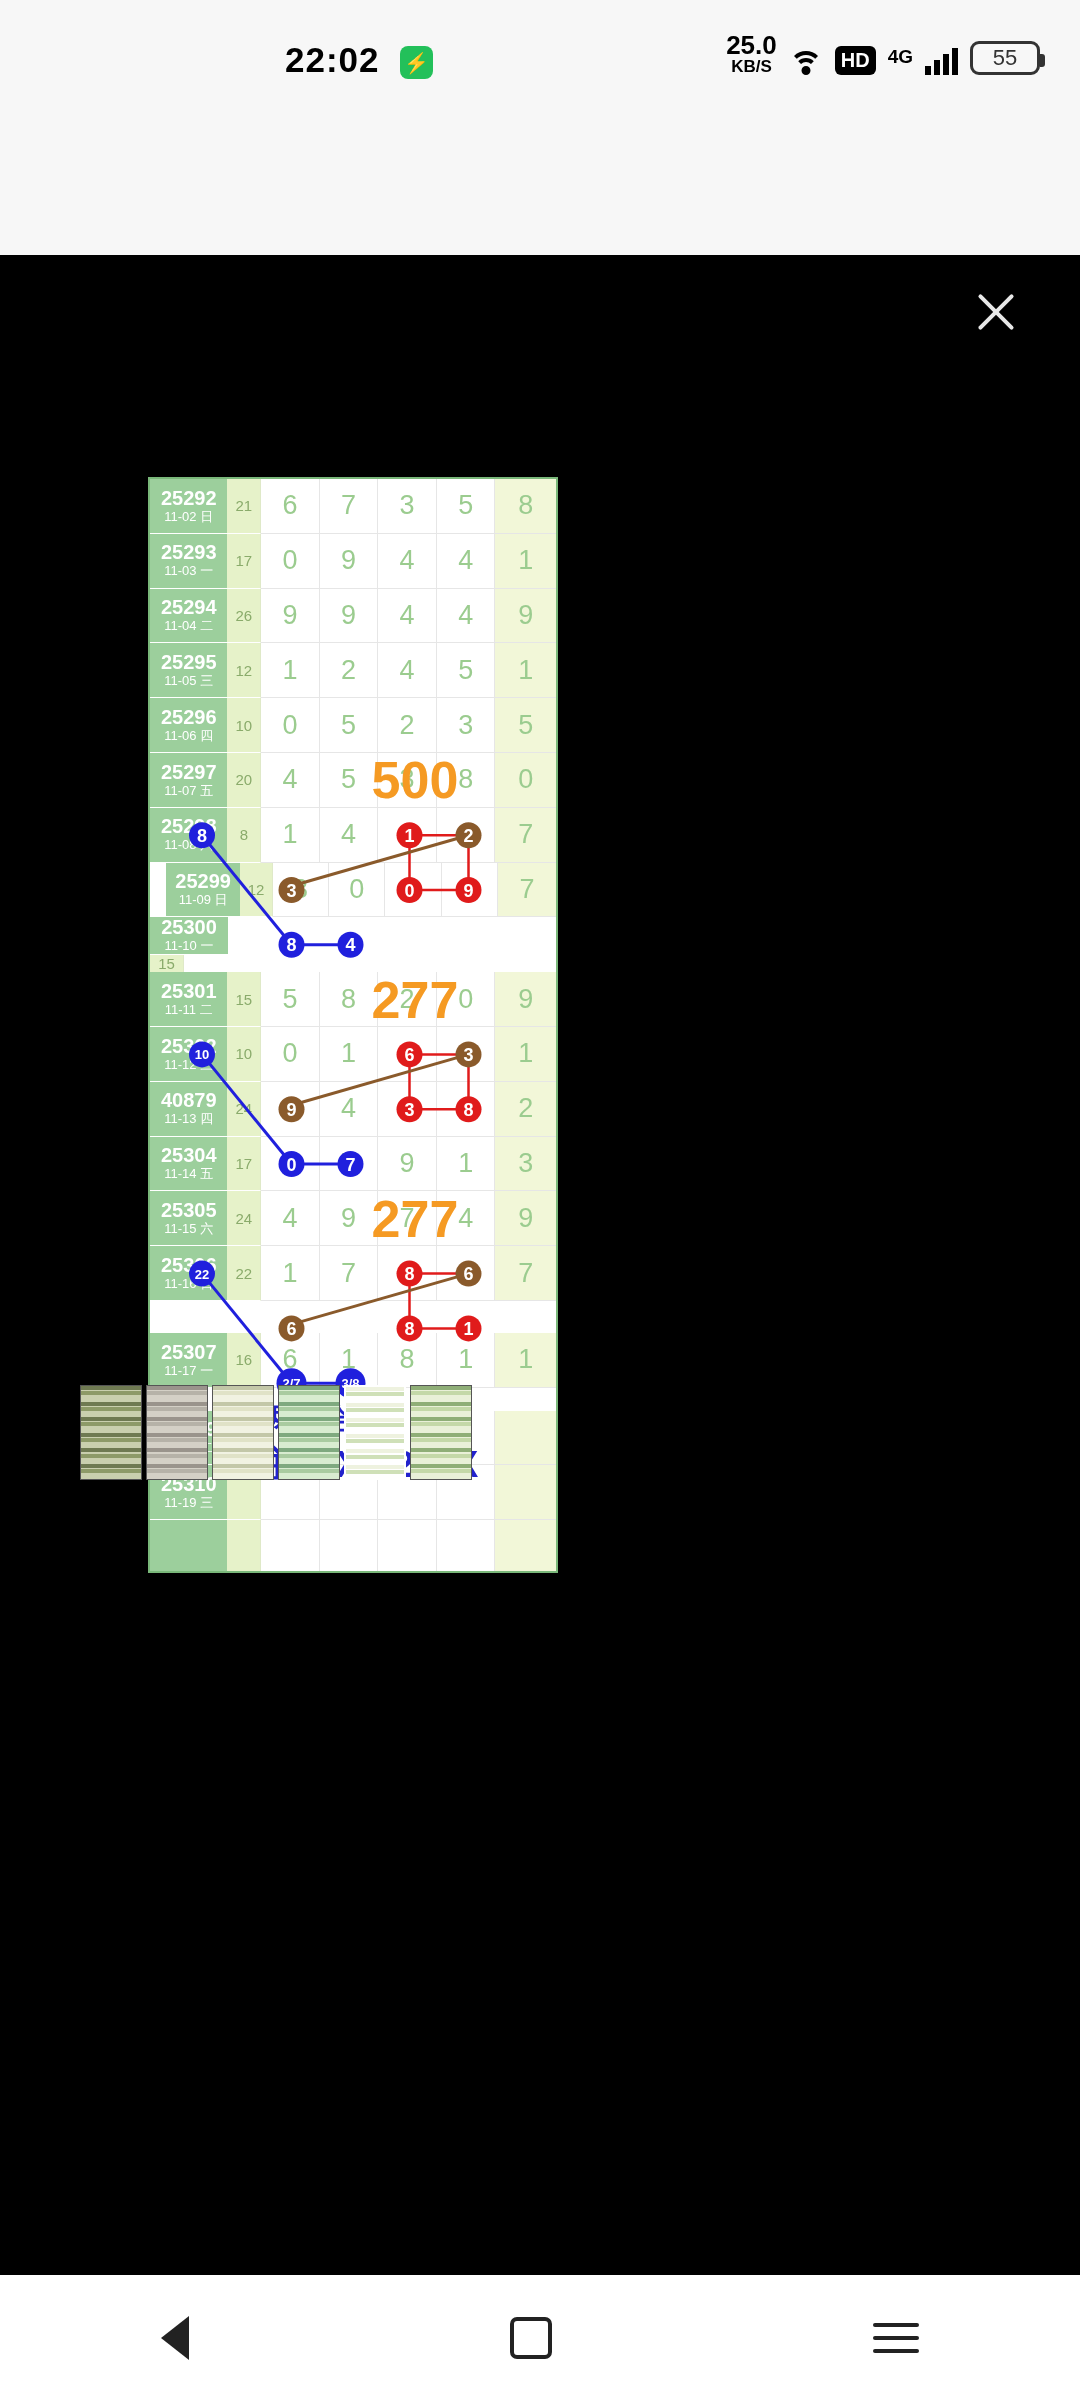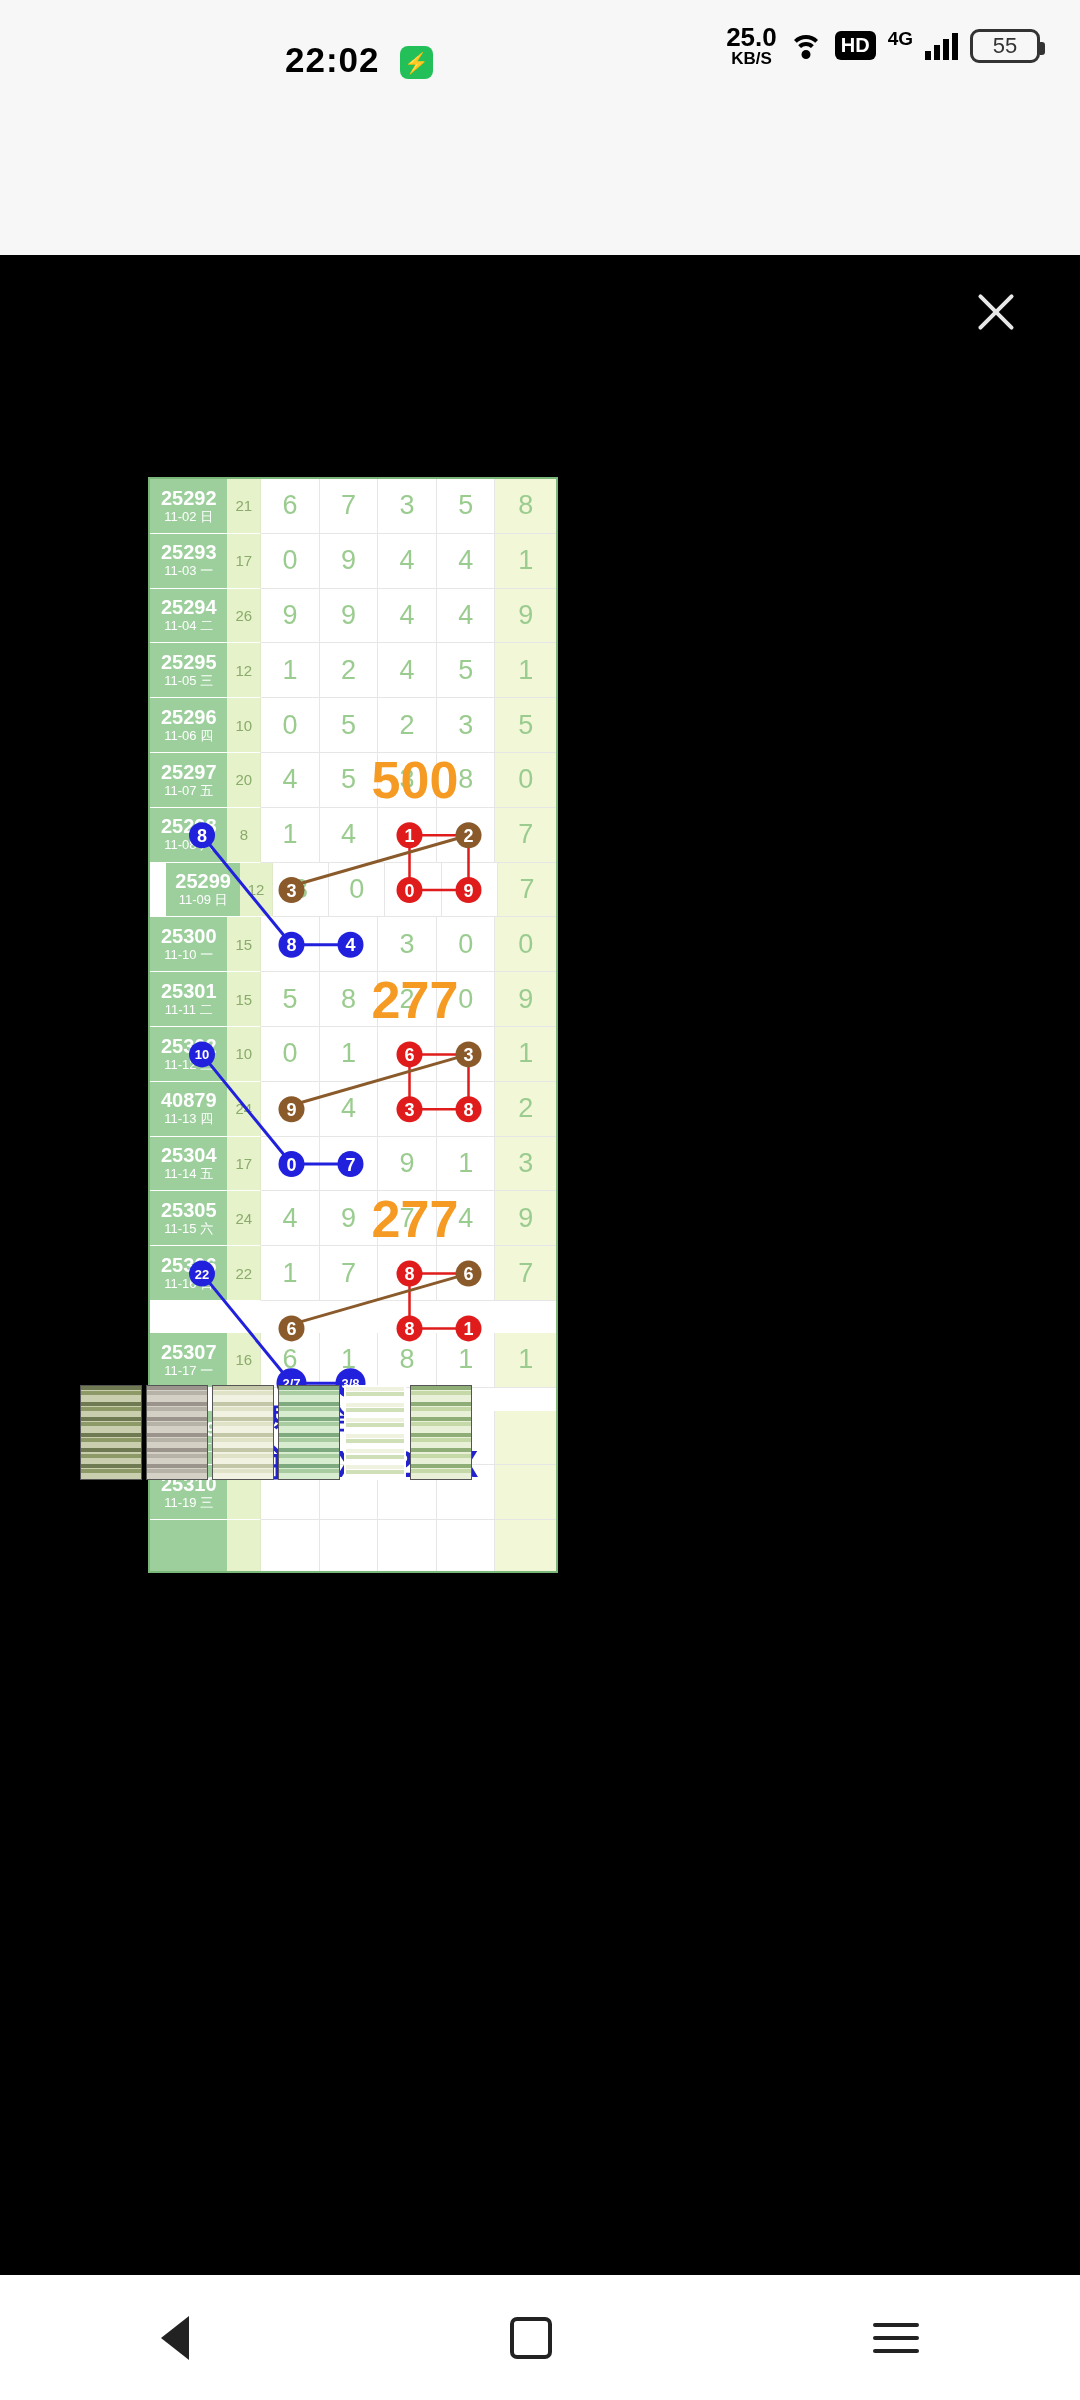--- a/index.html
+++ b/index.html
@@ -10,21 +10,21 @@
   .statusbar {
     position:absolute; top:0; left:0; width:1080px; height:110px;
     background:#f7f7f7; display:flex; align-items:center;
   }
   .sb-time { position:absolute; left:285px; top:40px; font-size:35px; font-weight:bold; color:#000; letter-spacing:1px; }
   .sb-greenicon {
     position:absolute; left:400px; top:46px; width:33px; height:33px; border-radius:8px;
     background:#23c05a; display:flex; align-items:center; justify-content:center;
   }
   .sb-greenicon span { color:#fff; font-size:20px; line-height:1; }
-  .sb-right { position:absolute; right:40px; top:24px; display:flex; align-items:center; gap:12px; }
+  .sb-right { position:absolute; right:40px; top:32px; display:flex; align-items:flex-end; gap:12px; }
   .sb-kb { text-align:center; line-height:1.0; }
   .sb-kb .n { font-size:26px; font-weight:bold; color:#000; display:block; }
   .sb-kb .u { font-size:17px; font-weight:bold; color:#000; display:block; }
   .wifi { width:34px; height:26px; position:relative; }
   .wifi i { position:absolute; left:50%; transform:translateX(-50%); border-radius:50%; background:transparent;
             border:4px solid #000; border-bottom-color:transparent; border-left-color:transparent; border-right-color:transparent; }
   .wifi i:nth-child(1){ width:34px; height:34px; top:2px; }
   .wifi i:nth-child(2){ width:22px; height:22px; top:9px; }
   .wifi i:nth-child(3){ width:9px;  height:9px;  top:17px; border-bottom-color:#000; border-left-color:#000; border-right-color:#000; background:#000;}
   .hd { background:#000; color:#fff; font-size:20px; font-weight:bold; border-radius:6px; padding:3px 6px; }
@@ -240,21 +240,21 @@
               <span class="no">25299</span>
               <span class="dt">11-09 日</span>
             </div>
             <div class="c-sum">12</div>
             <div class="c-num">3</div>
             <div class="c-num">0</div>
             <div class="c-num">0</div>
             <div class="c-num">9</div>
             <div class="c-num last">7</div>
           </div>
-          <div class="row" style="top: 438.4px;">
+          <div class="row" style="top: 438.4px; flex-direction: column;">
             <div class="c-issue">
               <span class="no">25300</span>
               <span class="dt">11-10 一</span>
             </div>
             <div class="c-sum">15</div>
             <div class="c-num">8</div>
             <div class="c-num">4</div>
             <div class="c-num">3</div>
             <div class="c-num">0</div>
             <div class="c-num last">0</div>

